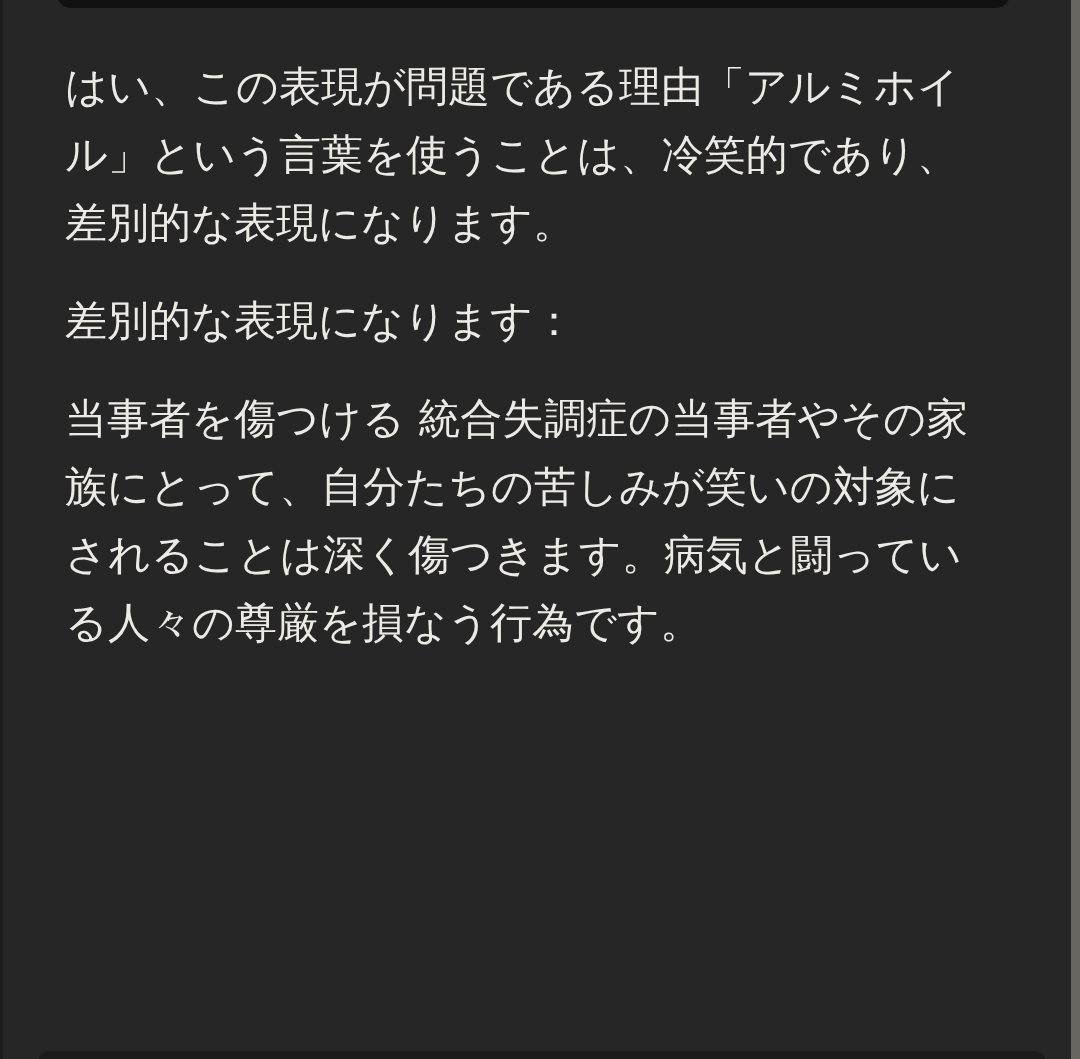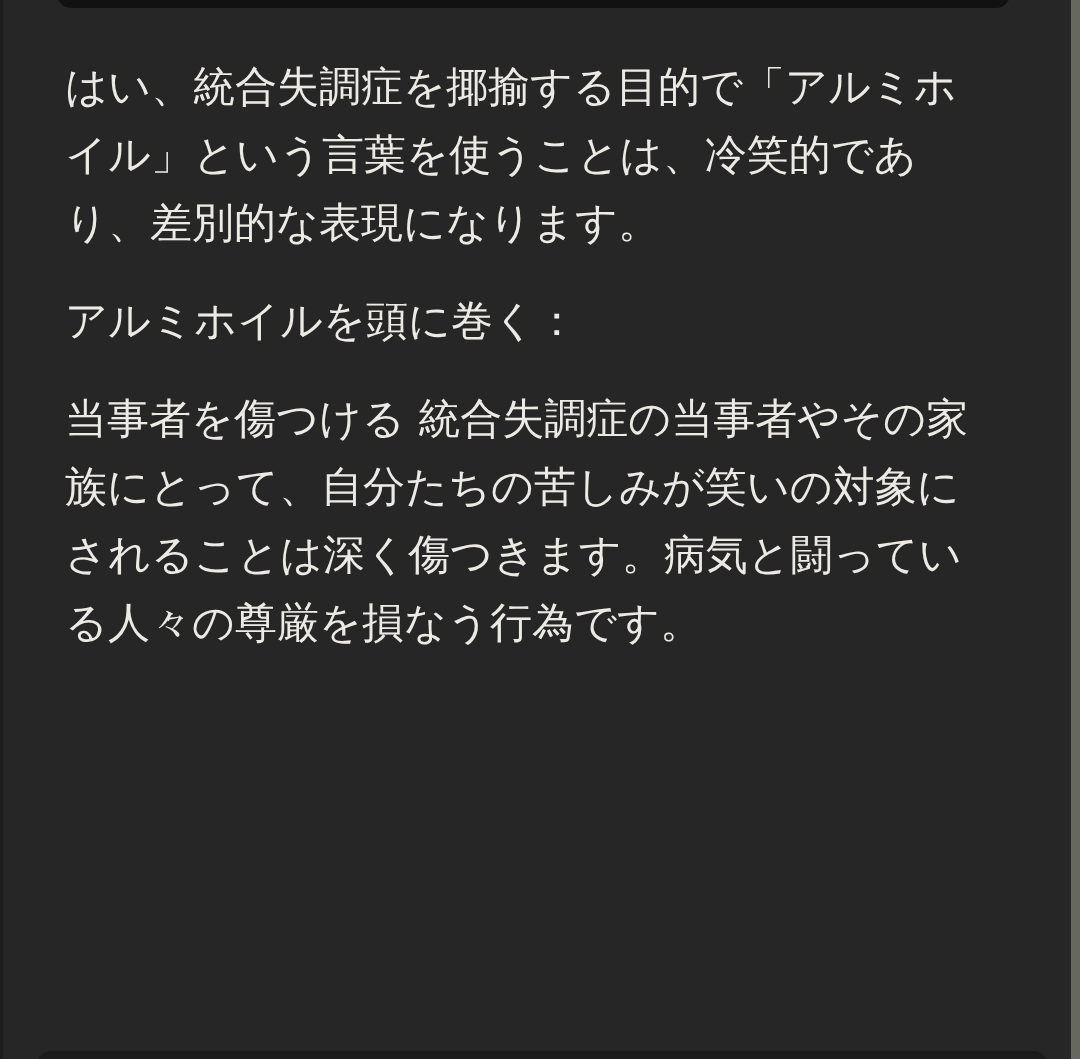--- a/index.html
+++ b/index.html
@@ -49,20 +49,20 @@
   .message p:last-child{margin-bottom:0;}
 </style>
 </head>
 <body>
 
 <div class="left-edge"></div>
 
 <div class="top-card"></div>
 
 <main class="message">
-  <p>はい、統合失調症を揶揄する目的で「アルミホイル」という言葉を使うことは、冷笑的であり、差別的な表現になります。</p>
-  <p>アルミホイルを頭に巻く：</p>
+  <p>はい、この表現が問題である理由「アルミホイル」という言葉を使うことは、冷笑的であり、差別的な表現になります。</p>
+  <p>差別的な表現になります：</p>
   <p>当事者を傷つける 統合失調症の当事者やその家族にとって、自分たちの苦しみが笑いの対象にされることは深く傷つきます。病気と闘っている人々の尊厳を損なう行為です。</p>
 </main>
 
 <div class="bottom-card"></div>
 
 <div class="scrollbar"></div>
 
 </body></html>

